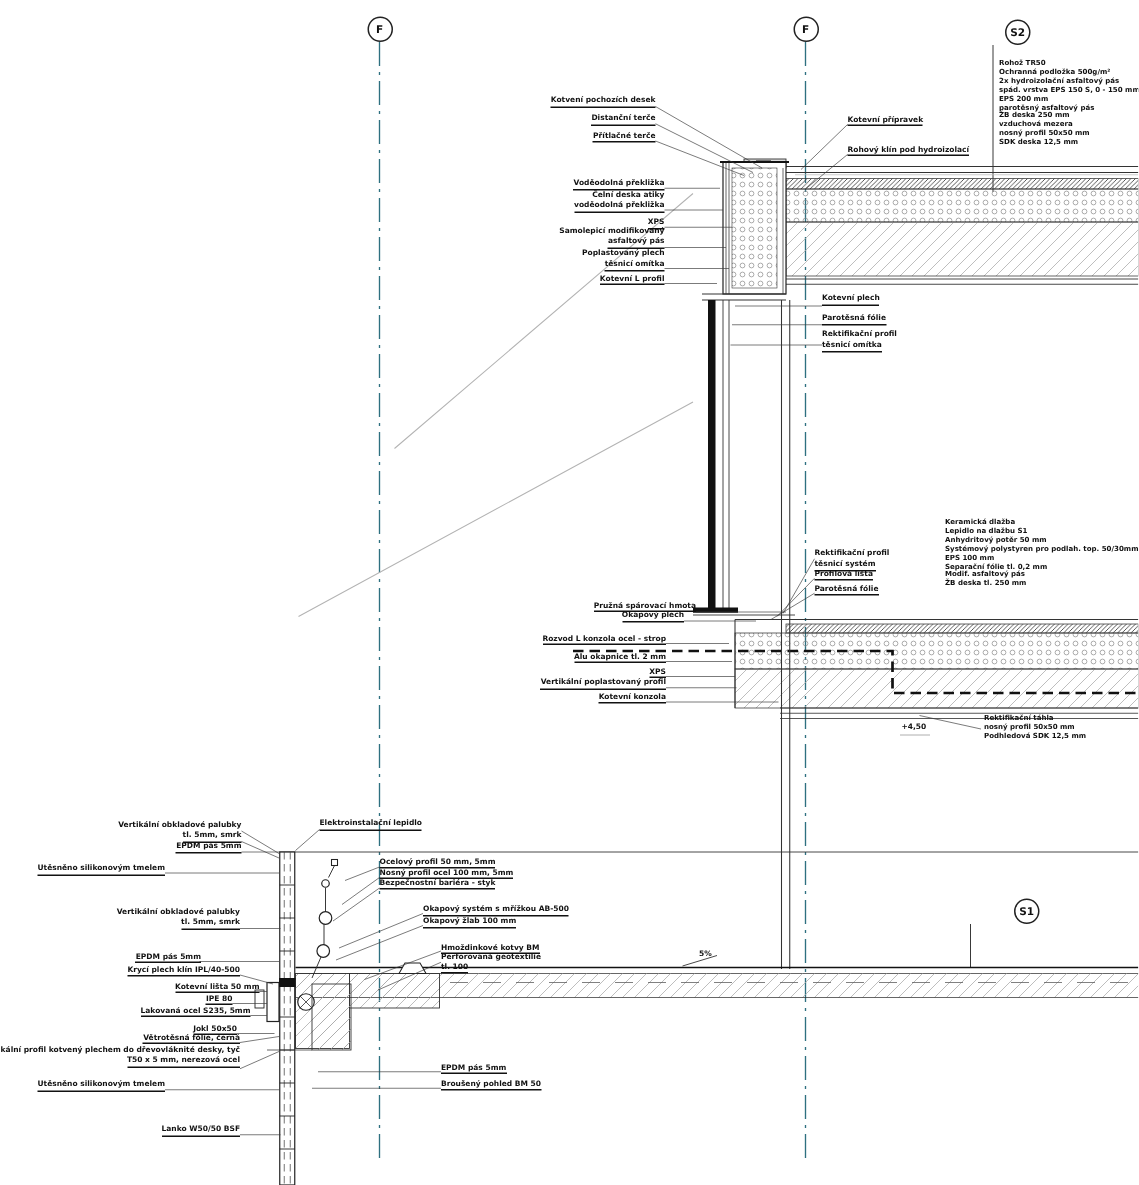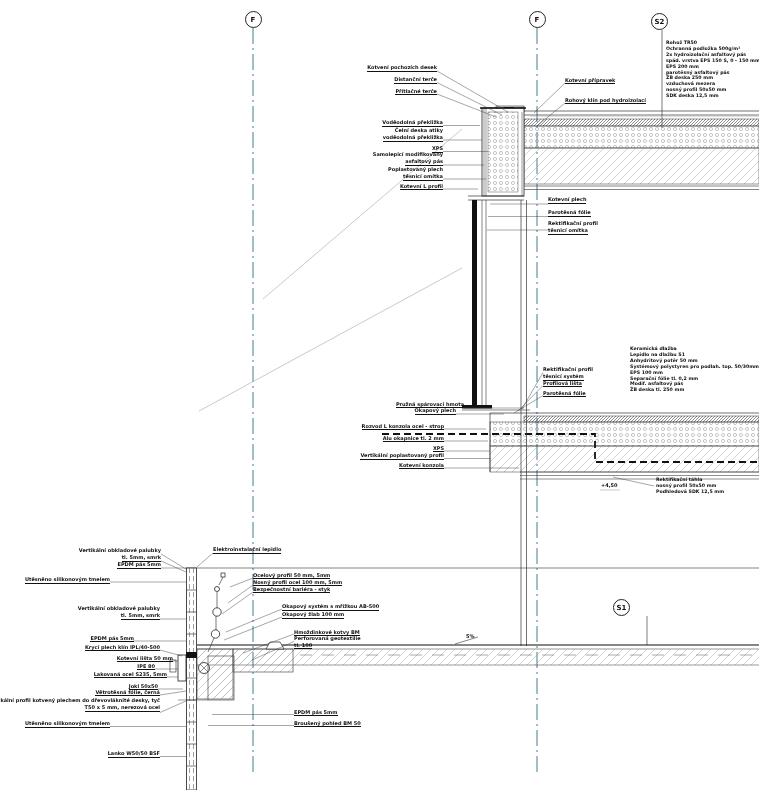--- a/index.html
+++ b/index.html
@@ -128,22 +128,22 @@
       M654 486 L613 477
       M161 554 L186 569 M161 561 L186 572 M161 568 H186 M213 553 L197 567 M110 582 H186 M160 619 H187
       M253 578 L230 587 M253 585 L228 603 M253 592 L222 614 M282 609 L226 632 M282 617 L224 640 M294 634 L243 653 M294 641.5 L252 660
       M133 641 H186 M160 650 L182 656 M173 661 H178 M155 669 H178 M167 677 H178 M158 689 H183 M160 695 L186 691 M160 712.5 L186 701 M110 726.5 H186 M160 756.5 H187
       M294 714.5 H212 M294 725.5 H208"></path>
   </g>
 </svg>
 
 <div class="marker" style="left:244.5px;top:10.5px">F</div>
 <div class="marker" style="left:528.5px;top:10.5px">F</div>
-<div class="marker" style="left:651px;top:12.5px">S2</div>
-<div class="marker" style="left:613px;top:598.5px">S1</div>
+<div class="marker" style="left:670px;top:12.5px">S2</div>
+<div class="marker" style="left:676px;top:598.5px">S1</div>
 
 <div class="comp" style="left:666px;top:40px">
   <div>Rohož TR50</div>
   <div>Ochranná podložka 500g/m²</div>
   <div>2x hydroizolační asfaltový pás</div>
   <div>spád. vrstva EPS 150 S, 0 - 150 mm</div>
   <div>EPS 200 mm</div>
   <div>parotěsný asfaltový pás</div>
   <div>ŽB deska 250 mm</div>
   <div>vzduchová mezera</div>

